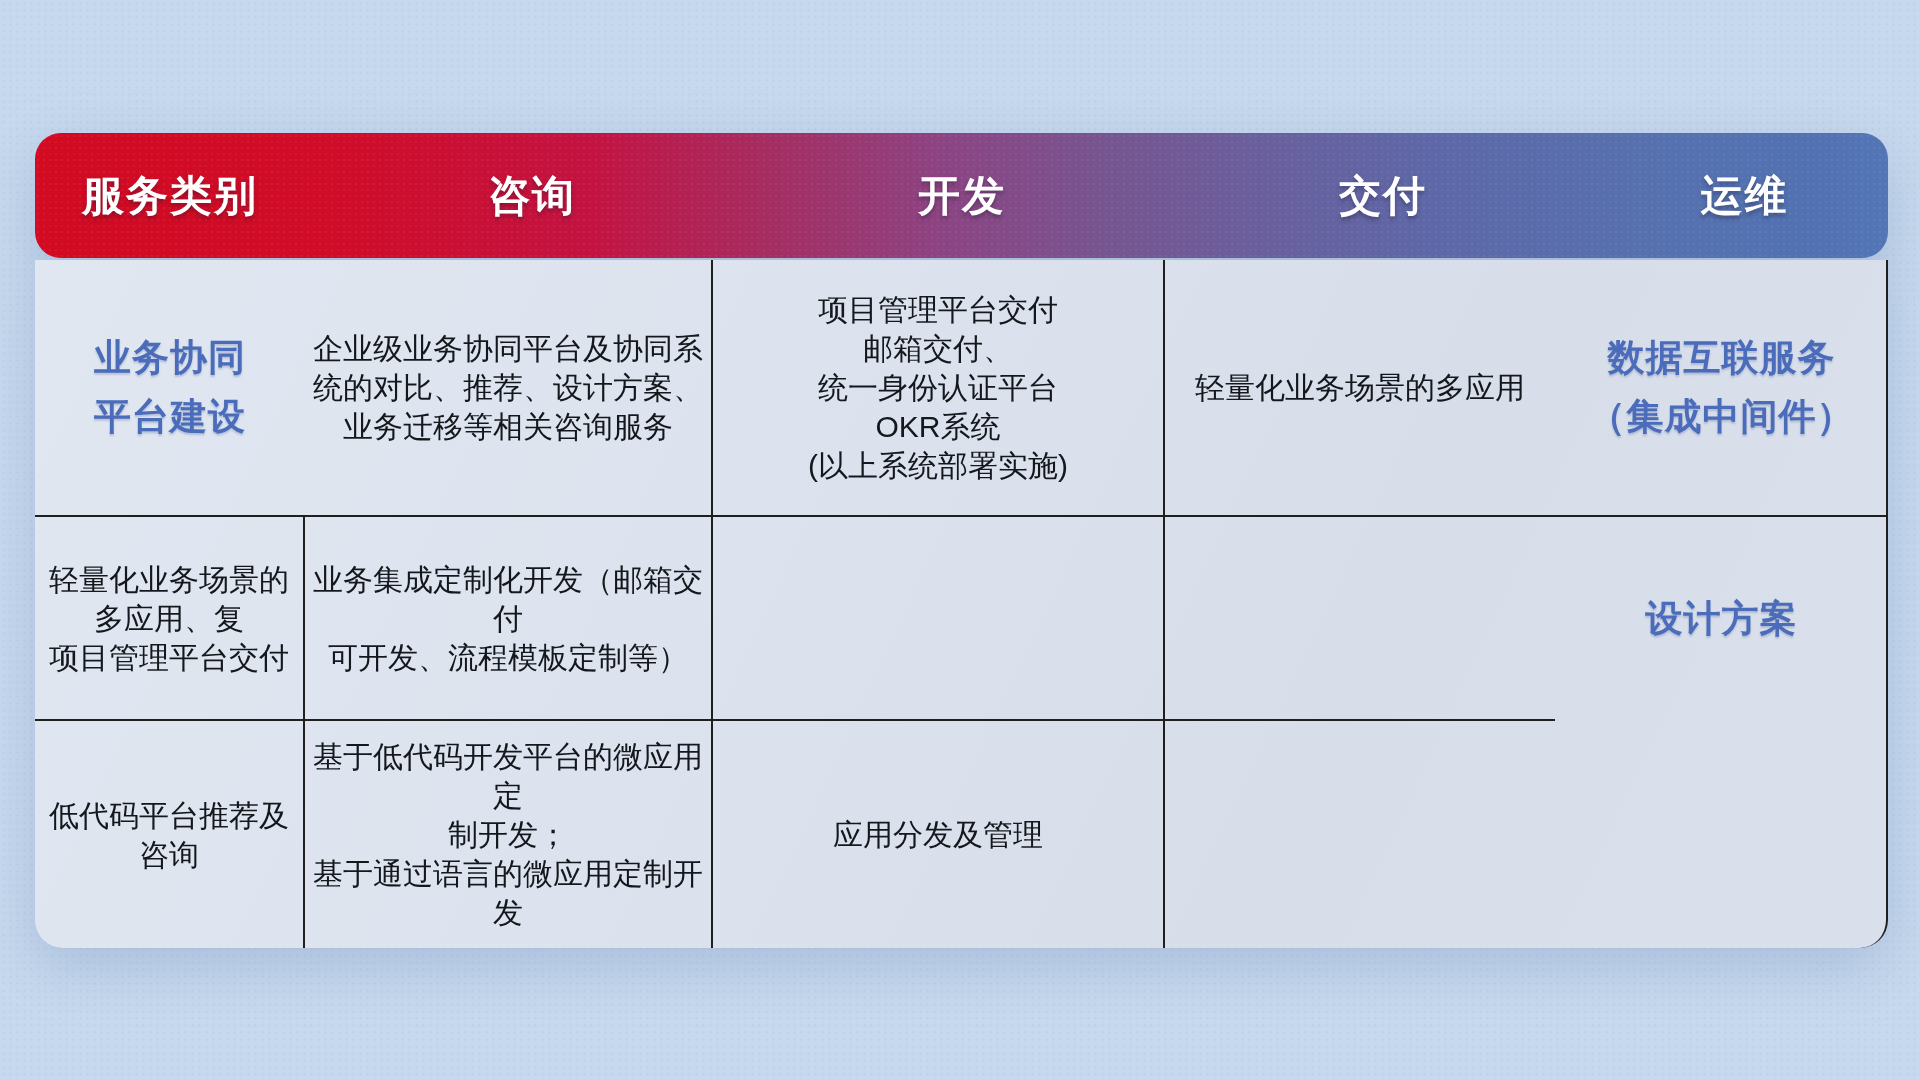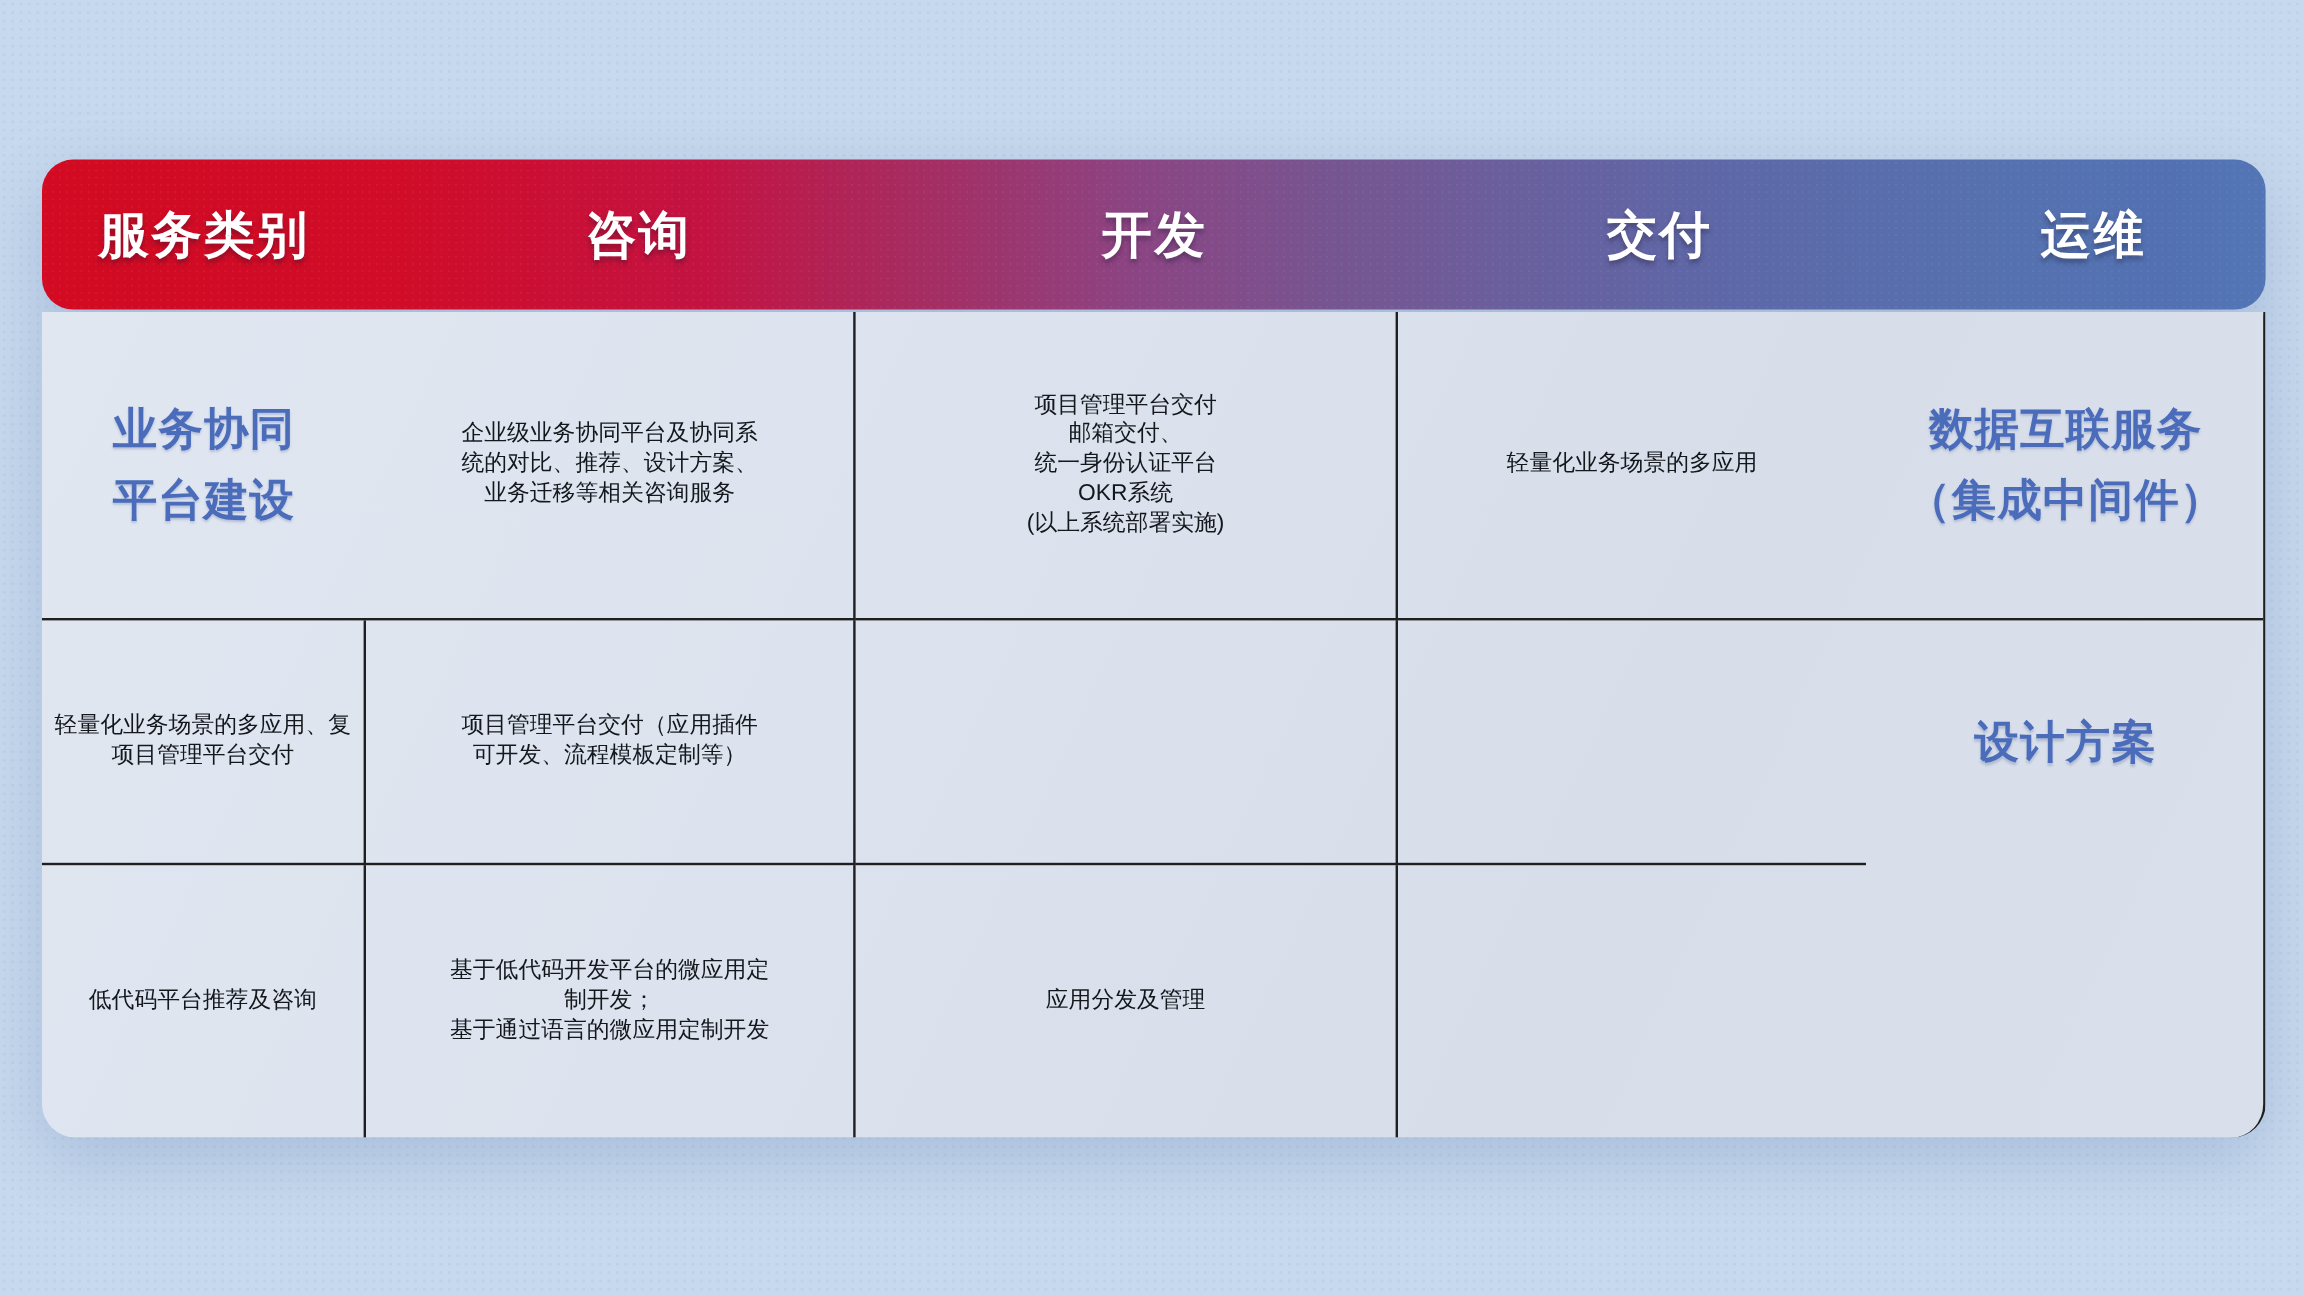--- a/index.html
+++ b/index.html
@@ -84,21 +84,21 @@
     border-right:2px solid var(--grid-line);
     overflow:hidden;
     position:relative;
     z-index:2;
   }
   .td{
     display:flex;align-items:center;justify-content:center;
     text-align:center;
     white-space:pre-line;
     color:var(--body-text);
-    font-size:19px;
+    font-size:30px;
     line-height:1.3;
     padding:6px 8px;
   }
   .td.bb{border-bottom:2px solid var(--grid-line);}
   .td.br{border-right:2px solid var(--grid-line);}
   .td.cat{
     color:var(--category-text);
     font-size:37px;
     font-weight:700;
     line-height:1.58;
@@ -131,21 +131,21 @@
 邮箱交付、
 统一身份认证平台
 OKR系统
 (以上系统部署实施)</div>
     <div class="td bb">轻量化业务场景的多应用</div>
 
     <div class="td cat bb">数据互联服务
 （集成中间件）</div>
     <div class="td bb br">轻量化业务场景的多应用、复
 项目管理平台交付</div>
-    <div class="td bb br">项目管理平台交付（应用插件
+    <div class="td bb br">业务集成定制化开发（邮箱交付
 可开发、流程模板定制等）</div>
     <div class="td bb br"></div>
     <div class="td bb"></div>
 
     <div class="td cat">设计方案</div>
     <div class="td br">低代码平台推荐及咨询</div>
     <div class="td br">基于低代码开发平台的微应用定
 制开发；
 基于通过语言的微应用定制开发</div>
     <div class="td br">应用分发及管理</div>

